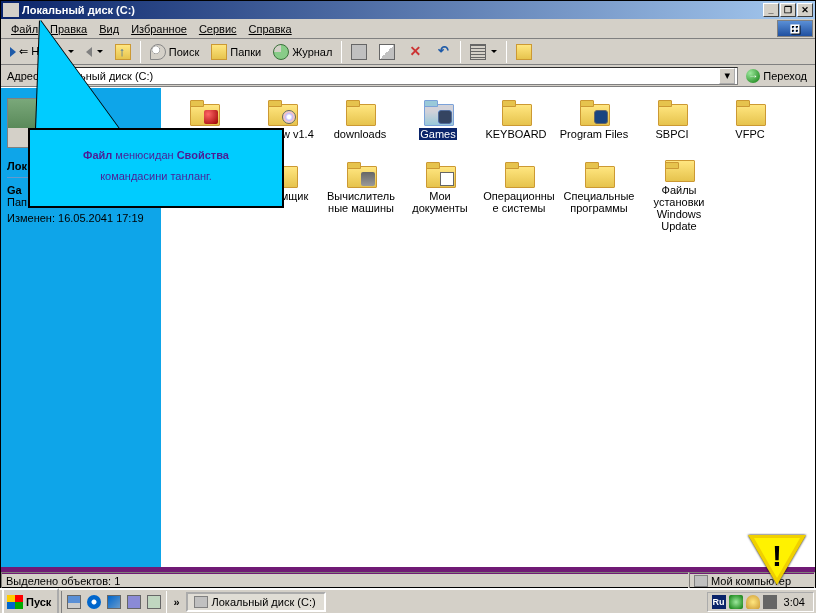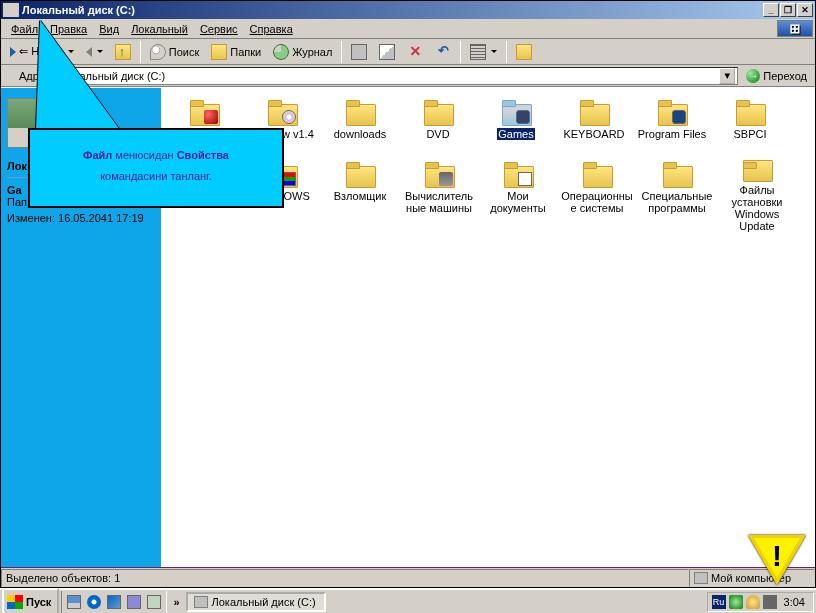--- a/index.html
+++ b/index.html
@@ -25,21 +25,21 @@
 
 .toolbar { height: 26px; background: #d4d0c8; display: flex; align-items: center; padding: 0 4px; border-bottom: 1px solid #808080; gap: 2px; }
 .tool-sep { width: 1px; height: 22px; background: #808080; border-right: 1px solid #fff; margin: 0 2px; }
 .tool-btn { height: 22px; padding: 0 4px; display: flex; align-items: center; gap: 3px; cursor: pointer; border: 1px solid transparent; }
 .nav-arrow { width:0; height:0; border-left:6px solid #1e5aa8; border-top:5px solid transparent; border-bottom:5px solid transparent; }
 .nav-arrow.fwd { transform: scaleX(-1); border-left-color:#808080; }
 .drop { width:0; height:0; border-left:3px solid transparent; border-right:3px solid transparent; border-top:3px solid #000; margin-left:2px;}
 
 
 .addressbar { height: 22px; background: #d4d0c8; display: flex; align-items: center; padding: 0 4px; border-bottom: 1px solid #808080; gap: 4px; }
-.addressbar .label { padding: 0 2px; margin-left: 12px; }
+.addressbar .label { padding: 0 2px; }
 .addressbar .addr-input { flex: 1; height: 18px; background: #fff; border: 1px inset #808080; display: flex; align-items: center; padding: 0 2px; gap: 4px; position:relative; }
 .addr-input .drive-icon { width: 16px; height: 14px; background: #c0c0c0; border:1px solid #808080; }
 .addr-input .addr-text { flex: 1; }
 .addr-input .addr-drop { width: 16px; height: 16px; background:#d4d0c8; border:1px outset #fff; text-align:center; cursor:pointer; }
 .go-btn { height: 18px; padding: 0 4px; display: flex; align-items: center; gap: 3px; cursor: pointer; }
 .go-icon { width:14px;height:14px;border-radius:50%;background:radial-gradient(circle at 30% 30%, #9de89d, #0a7a0a); position:relative;}
 .go-icon::after{content:"→"; color:#fff; font-size:10px; position:absolute; top:0; left:2px;}
 
 
 .main-area { flex: 1; display: flex; background: #fff; border-top: 1px solid #fff; }
@@ -64,21 +64,21 @@
 .folder-icon::after { content:""; position: absolute; top:2px; left:2px; width:12px; height:5px; background: #e6c34d; border:1px solid #cc9933; border-radius: 1px 1px 0 0;}
 .folder-icon .overlay { position:absolute; bottom:2px; right:2px; width:14px; height:14px; }
 .ov-red { background: radial-gradient(circle at 30% 30%, #ff6666, #990000); border-radius:2px;}
 .ov-cd { background: radial-gradient(circle, #fff 20%, #c0c0ff 40%, #ffc0c0 60%, #c0ffc0 80%, #808080 100%); border-radius:50%; border:1px solid #666;}
 .ov-flag { background: linear-gradient(to bottom, #ff0000 33%, #00aa00 33%, #00aa00 66%, #0000ff 66%); border:1px solid #666;}
 .ov-gear { background: #1a4480; border-radius:3px; border:1px solid #666;}
 .ov-tool { background: linear-gradient(to bottom, #666, #999); border-radius:2px;}
 .ov-doc { background: #fff; border:1px solid #666;}
 
 
-.statusbar { height: 20px; background: #d4d0c8; border-top: 1px solid #701a75; display: flex; align-items: center; }
+.statusbar { height: 20px; background: #d4d0c8; border-top: 7px solid #701a75; display: flex; align-items: center; }
 .statusbar .status-cell { height: 18px; border: 1px inset #d4d0c8; padding: 0 4px; display:flex; align-items:center; gap:3px;}
 .status-cell.flex { flex: 1; }
 .status-cell .sicon { width:14px; height:12px; background:#c0c0c0; border:1px solid #808080;}
 
 
 .taskbar { position: absolute; bottom: 0; left: 0; width: 816px; height: 25px; background: #d4d0c8; border-top: 2px solid #fff; display: flex; align-items: center; padding: 0 2px; gap: 2px; }
 .start-btn { height: 28px; padding: 0 6px 0 3px; border: 2px outset #fff; display: flex; align-items: center; gap: 3px; font-weight: bold; cursor: pointer; }
 .start-flag { width: 16px; height: 14px; background: conic-gradient(#ff0000 0 25%, #00aa00 0 50%, #0066cc 0 75%, #ffcc00 0); }
 .ql { display:flex; align-items:center; border-left: 1px solid #808080; border-right:1px solid #fff; padding: 0 3px; gap:2px; height:22px;}
 .ql-btn { width:18px; height:18px; cursor:pointer; display:flex; align-items:center; justify-content:center;}
@@ -86,21 +86,21 @@
 .qi-desktop { background: linear-gradient(to bottom, #5a8fd6 60%, #cccccc 60%); border:1px solid #666;}
 .qi-ie { background: radial-gradient(circle at 50% 50%, #fff 20%, #0066cc 30%, #0066cc 100%); border-radius:50%;}
 .qi-oe { background: linear-gradient(135deg, #0066cc, #6699cc); border:1px solid #666;}
 .qi-app1 { background:#8a8ad6; border:1px solid #666;}
 .qi-app2 { background:#c0d6c0; border:1px solid #666;}
 .task-btn { height: 20px; padding: 0 6px; border: 2px inset #fff; background: #e0ddd5; display: flex; align-items: center; gap: 4px; cursor: pointer; min-width: 140px; }
 .task-btn .ticon { width:14px; height:12px; background:#c0c0c0; border:1px solid #808080;}
 .chev { padding: 0 4px; font-weight:bold; cursor:pointer;}
 .tray { margin-left: auto; height: 20px; border: 1px inset #fff; display: flex; align-items: center; padding: 0 4px; gap: 3px; }
 .tray-icon { width: 14px; height: 14px; cursor:pointer; }
-.ti-ru { background:#0a246a; color:#fff; font-size:9px; font-weight:normal; text-align:center; line-height:14px; }
+.ti-ru { background:#0a246a; color:#fff; font-size:9px; font-weight:bold; text-align:center; line-height:14px; }
 .ti-net { background: radial-gradient(circle, #9de89d, #0a7a0a); border-radius:2px;}
 .ti-bell {background: radial-gradient(circle, #ffe680, #cc9933); border-radius:50% 50% 20% 20%;}
 .ti-vol { background:#666;}
 .clock { padding: 0 4px; }
 
 
 .callout { position: absolute; top: 20px; left: 28px; z-index: 100; pointer-events:none;}
 .callout-arrow { position:absolute; top:0; left:8px; width:0; height:0; border-left: 4px solid transparent; border-right: 80px solid transparent; border-bottom: 110px solid #00ccff; filter: drop-shadow(1px 0 0 #000) drop-shadow(-1px 0 0 #000);}
 .callout-box { position: absolute; top: 108px; left: 0; width: 256px; padding: 14px 8px 20px 8px; background: #00ccff; border: 2px solid #000; text-align: center; }
 .callout-box .cb-text { font-family: "Times New Roman", serif; font-size: 16px; line-height: 20px; color: #4c1d95; }
@@ -138,21 +138,21 @@
       <div class="win-btn">_</div>
       <div class="win-btn">❐</div>
       <div class="win-btn">✕</div>
     </div>
   </div>
 
   <div class="menubar">
     <span class="menu-item"><u>Файл</u></span>
     <span class="menu-item"><u>Правка</u></span>
     <span class="menu-item"><u>Вид</u></span>
-    <span class="menu-item"><u>Локальный</u></span>
+    <span class="menu-item"><u>Избранное</u></span>
     <span class="menu-item"><u>Сервис</u></span>
     <span class="menu-item"><u>Справка</u></span>
     <div class="logo">
         <span class="logo-inner">⊞</span>
       </div>
   </div>
 
   <div class="toolbar">
     <div class="tool-btn">
       <span class="nav-arrow"></span>
@@ -239,24 +239,20 @@
         <div class="file-item">
           <div class="ficon folder-icon">
             <div class="overlay ov-cd"></div>
           </div>
           <div class="flabel">CDSlow v1.4</div>
         </div>
         <div class="file-item">
           <div class="ficon folder-icon"></div>
           <div class="flabel">downloads</div>
         </div>
-        <div class="file-item">
-          <div class="ficon folder-icon"></div>
-          <div class="flabel">DVD</div>
-        </div>
         <div class="file-item selected">
           <div class="ficon folder-icon">
             <div class="overlay ov-gear"></div>
           </div>
           <div class="flabel">Games</div>
         </div>
         <div class="file-item">
           <div class="ficon folder-icon"></div>
           <div class="flabel">KEYBOARD</div>
         </div>

